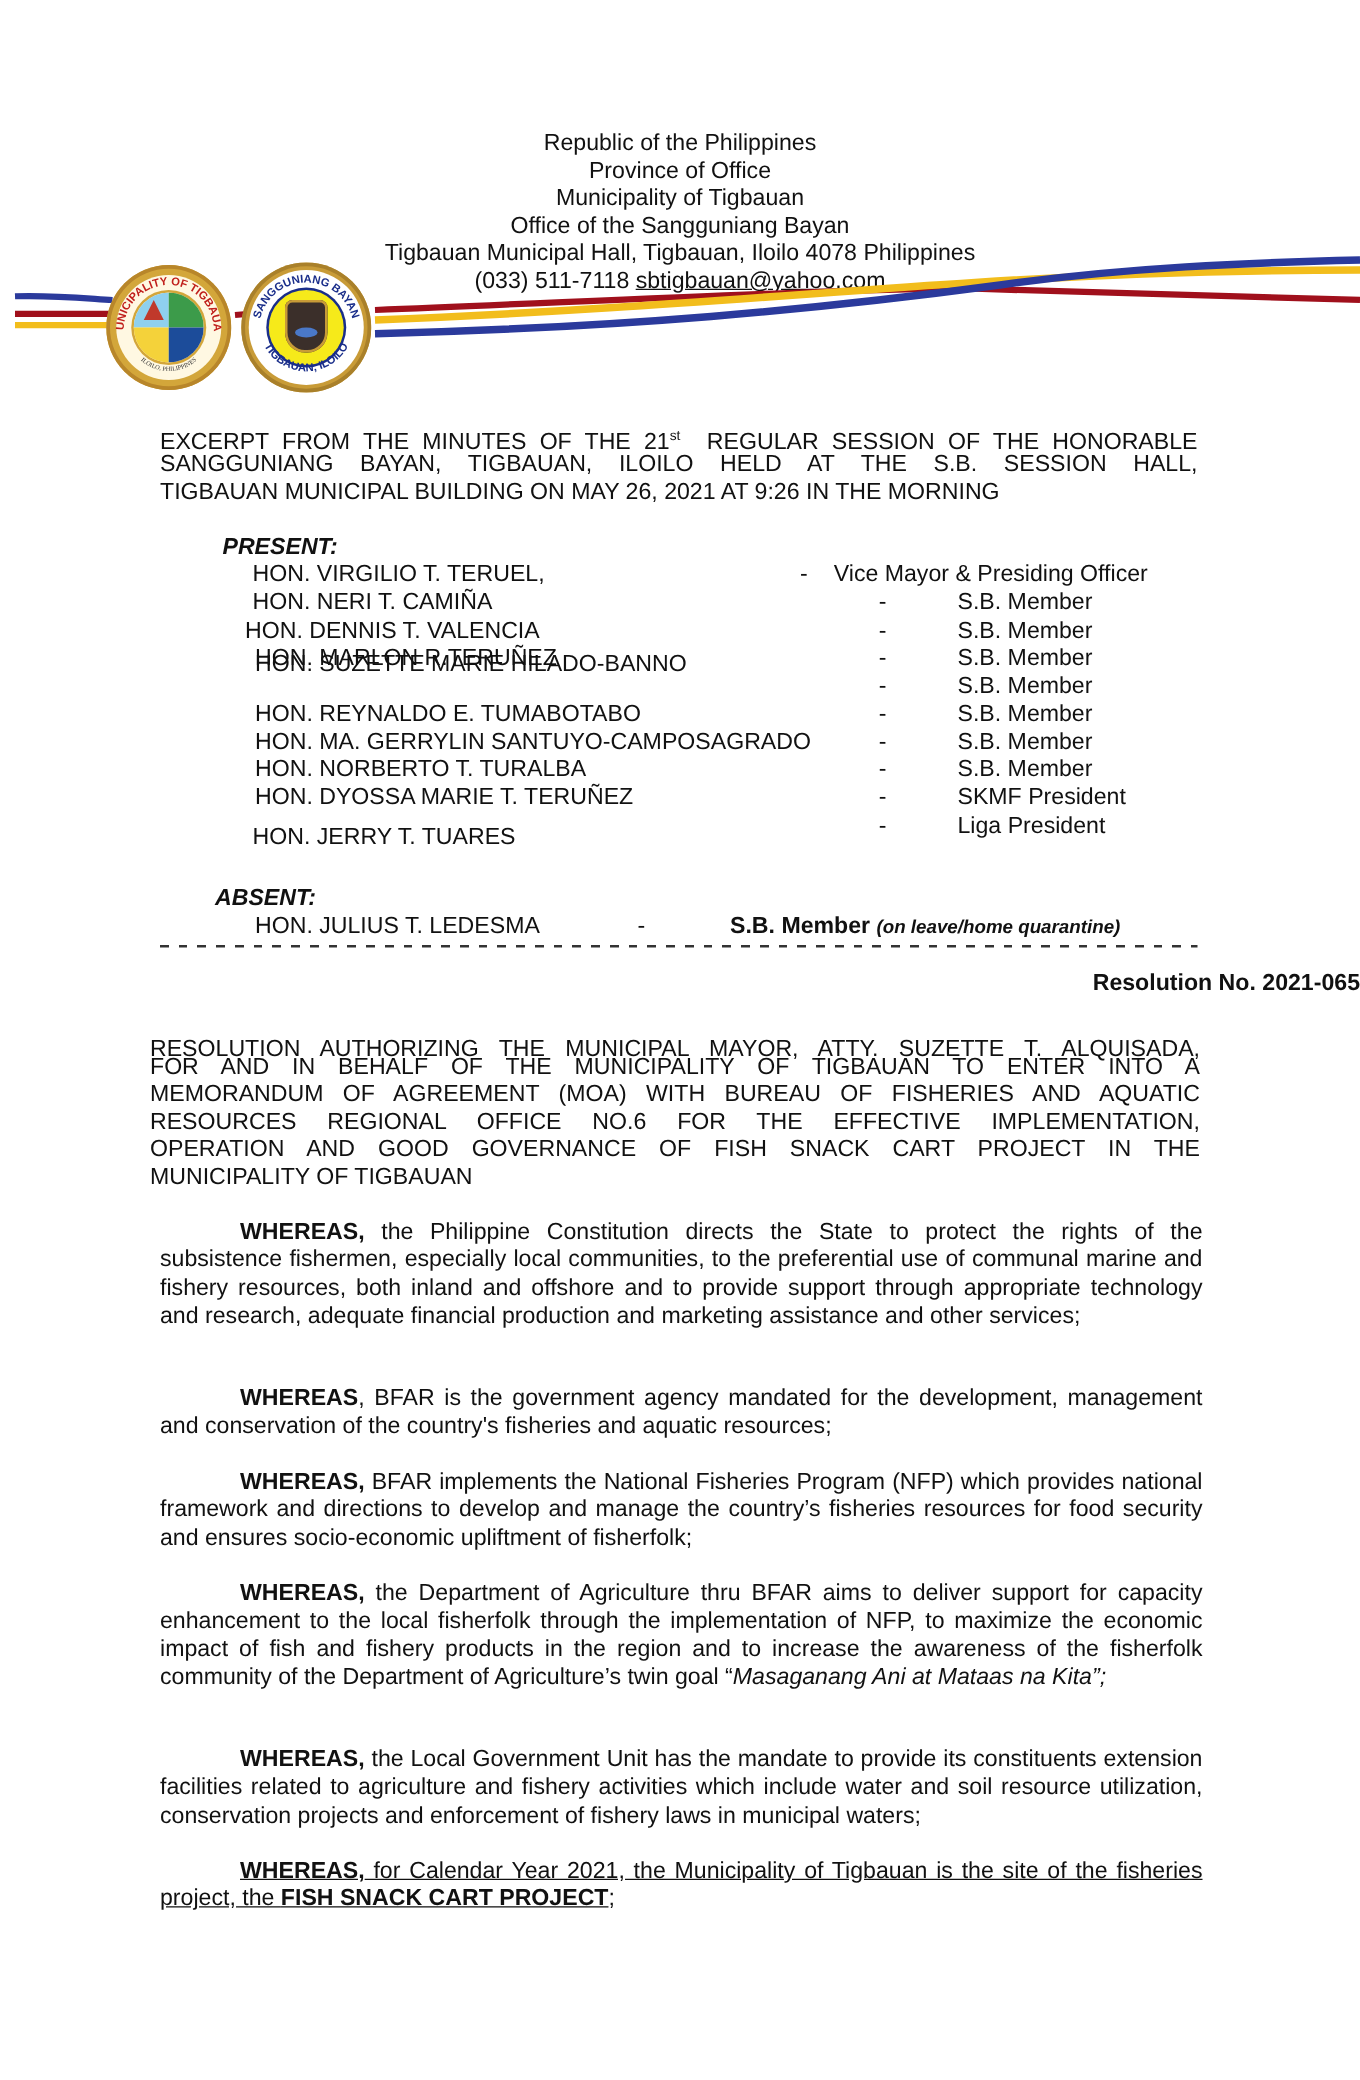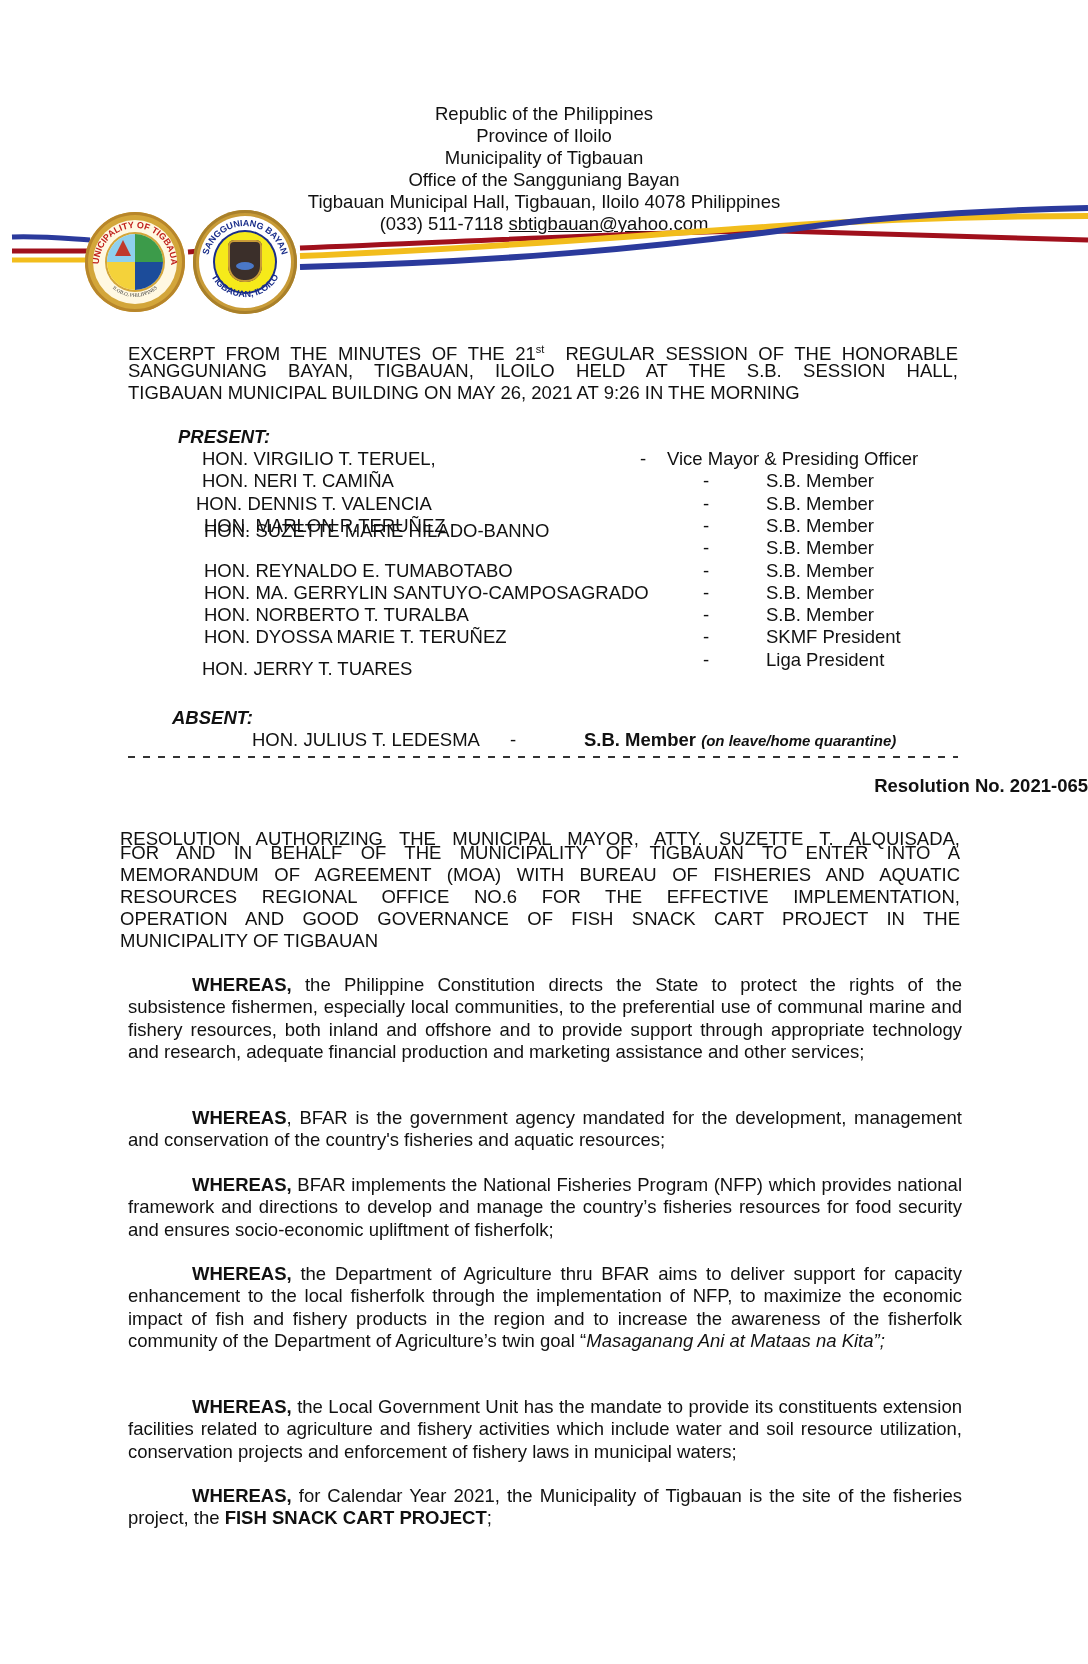--- a/index.html
+++ b/index.html
@@ -21,21 +21,21 @@
   .dash-line { position: absolute; left: 128px; width: 830px; top: 756px; height: 2px;
                background-image: repeating-linear-gradient(90deg, #333 0 7px, transparent 7px 15px); }
   b { font-weight: bold; }
   i { font-style: italic; }
 </style>
 </head>
 <body>
 
 <div>
   <div class="hdr-line" style="top:103px">Republic of the Philippines</div>
-  <div class="hdr-line" style="top:125px">Province of Iloilo</div>
+  <div class="hdr-line" style="top:125px">Province of Office</div>
   <div class="hdr-line" style="top:147px">Municipality of Tigbauan</div>
   <div class="hdr-line" style="top:169px">Office of the Sangguniang Bayan</div>
   <div class="hdr-line" style="top:191px">Tigbauan Municipal Hall, Tigbauan, Iloilo 4078 Philippines</div>
   <div class="hdr-line" style="top:213px">
     <span>(033) 511-7118</span>
     <a>sbtigbauan@yahoo.com</a>
   </div>
 
   <svg id="ribbon" viewBox="0 0 1088 100">
     <path d="M12,47 C40,46 60,48 90,50" stroke="#2b3a9c" stroke-width="5" fill="none"></path>
@@ -129,21 +129,21 @@
       <div class="row narrow" style="left: 703px; top: 626.4px;">-</div>
       <div class="row narrow" style="left: 766px; top: 626.4px;">SKMF President</div>
       <div class="row narrow" style="left: 202px; top: 658px;">HON. JERRY T. TUARES</div>
       <div class="row narrow" style="left: 703px; top: 648.7px;">-</div>
       <div class="row narrow" style="left: 766px; top: 648.7px;">Liga President</div>
     </div>
 </div>
 
 <div>
   <div class="row narrow" style="left:172px; top:707px; font-weight:bold; font-style:italic;">ABSENT:</div>
-  <div class="row narrow" style="left:204px; top:729px;margin-left:48px;">HON. JULIUS T. LEDESMA</div>
+  <div class="row narrow" style="left:204px; top:729px;">HON. JULIUS T. LEDESMA</div>
   <div class="row narrow" style="left:510px; top:729px;">-</div>
   <div class="row narrow" style="left:584px; top:729px;font-weight:bold;">
     <span>S.B. Member</span>
     <span style="font-style:italic; font-size:15px;">(on leave/home quarantine)</span>
   </div>
 </div>
 
 <div class="dash-line"></div>
 
 <div class="abs txt narrow" style="left:0; width:1088px; top:775px; text-align:right; font-weight:bold;">Resolution No. 2021-065</div>
@@ -165,15 +165,15 @@
 </div>
 <div class="para narrow" style="top:1174px;">
   <span class="indent"></span><b>WHEREAS,</b><span> BFAR implements the National Fisheries Program (NFP) which provides national framework and directions to develop and manage the country’s fisheries resources for food security and ensures socio-economic upliftment of fisherfolk;</span>
 </div>
 <div class="para narrow" style="top:1263px;">
   <span class="indent"></span><b>WHEREAS,</b><span> the Department of Agriculture thru BFAR aims to deliver support for capacity enhancement to the local fisherfolk through the implementation of NFP, to maximize the economic impact of fish and fishery products in the region and to increase the awareness of the fisherfolk community of the Department of Agriculture’s twin goal “</span><i>Masaganang Ani at Mataas na Kita”;</i>
 </div>
 <div class="para narrow" style="top:1396px;">
   <span class="indent"></span><b>WHEREAS,</b><span> the Local Government Unit has the mandate to provide its constituents extension facilities related to agriculture and fishery activities which include water and soil resource utilization, conservation projects and enforcement of fishery laws in municipal waters;</span>
 </div>
-<div class="para narrow" style="top:1485px;">
+<div class="para narrow" style="top:1485px;text-decoration:underline;">
   <span class="indent"></span><b>WHEREAS,</b><span> for Calendar Year 2021, the Municipality of Tigbauan is the site of the fisheries project, the </span><b>FISH SNACK CART PROJECT</b><span>;</span>
 </div>
 
 </body></html>

